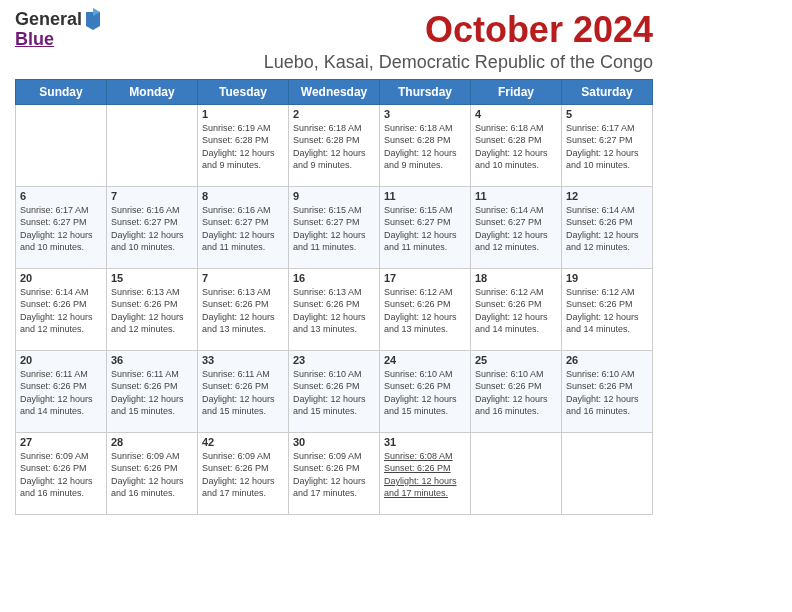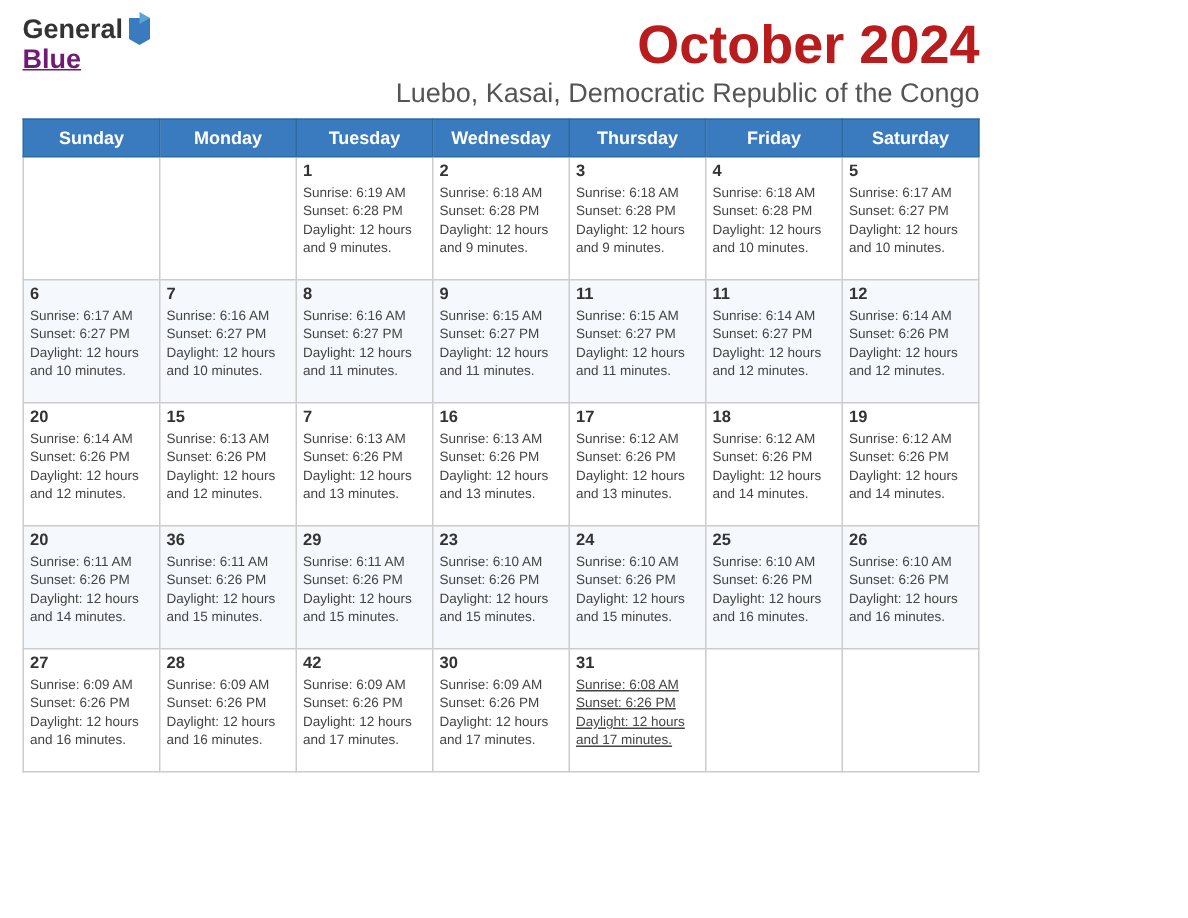--- a/index.html
+++ b/index.html
@@ -262,21 +262,21 @@
 Sunset: 6:26 PM
 Daylight: 12 hours and 14 minutes.</div>
           </td>
           <td>
             <span class="day-number">36</span>
             <div class="day-info" style="white-space: pre-line;">Sunrise: 6:11 AM
 Sunset: 6:26 PM
 Daylight: 12 hours and 15 minutes.</div>
           </td>
           <td>
-            <span class="day-number">29</span>
+            <span class="day-number">33</span>
             <div class="day-info" style="white-space: pre-line;">Sunrise: 6:11 AM
 Sunset: 6:26 PM
 Daylight: 12 hours and 15 minutes.</div>
           </td>
           <td>
             <span class="day-number">23</span>
             <div class="day-info" style="white-space: pre-line;">Sunrise: 6:10 AM
 Sunset: 6:26 PM
 Daylight: 12 hours and 15 minutes.</div>
           </td>

